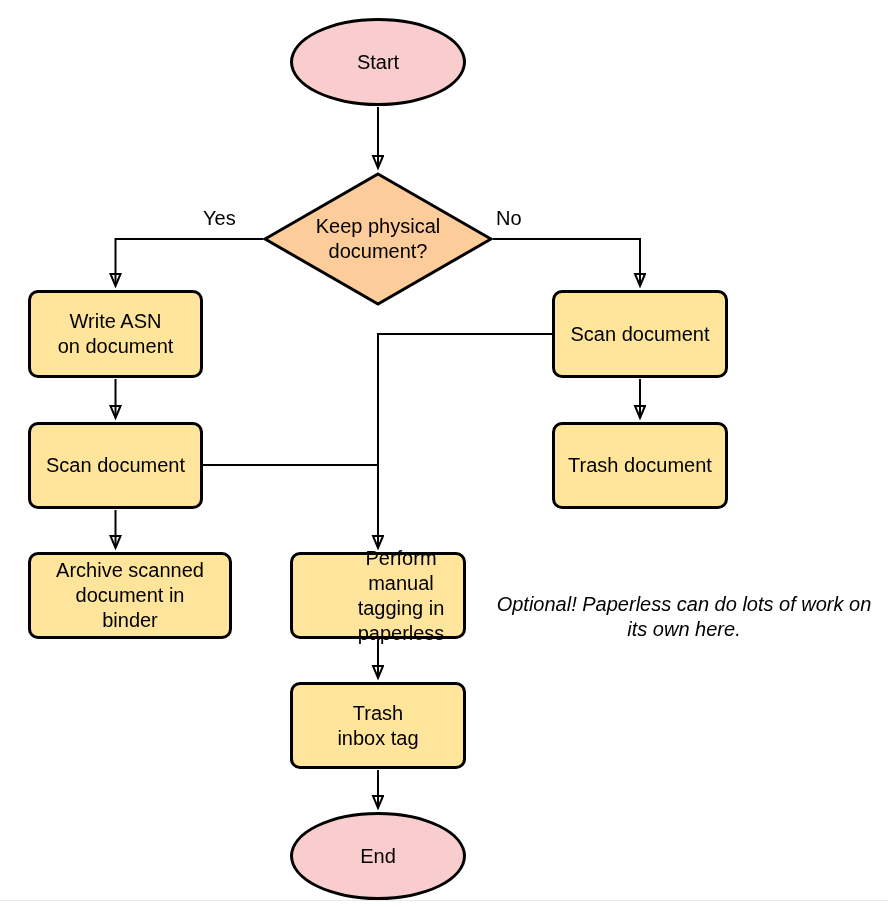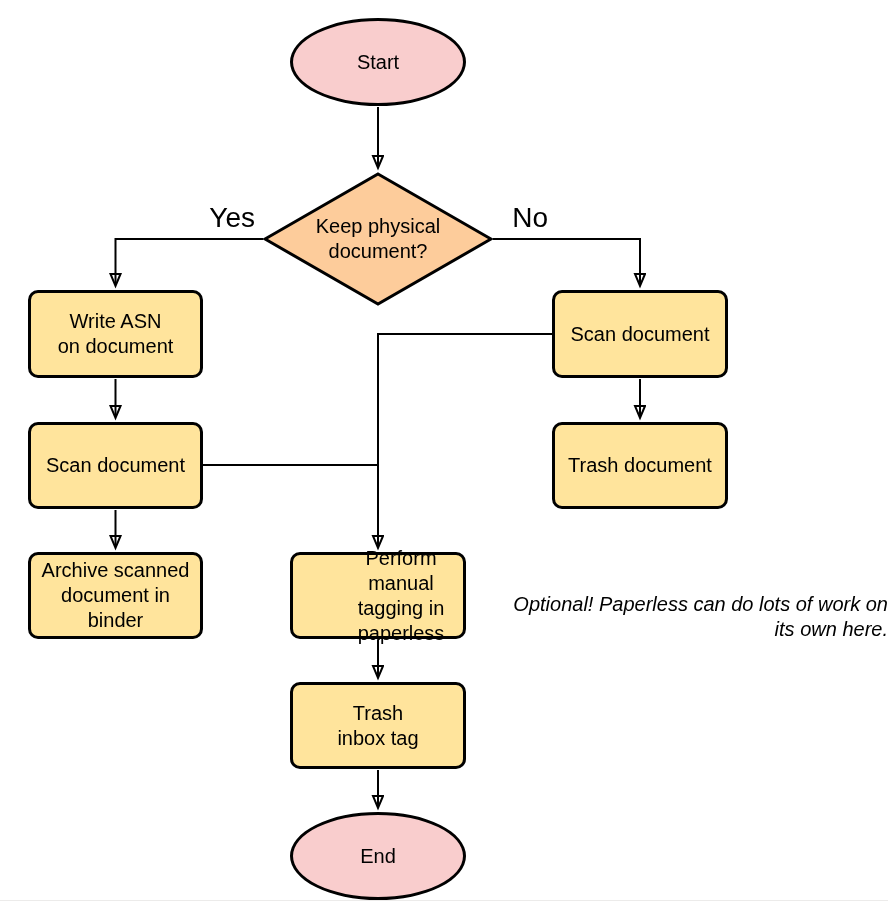--- a/index.html
+++ b/index.html
@@ -55,32 +55,32 @@
     position: absolute;
     left: 0; top: 0;
   }
   .decision-label {
     position: relative;
     z-index: 1;
     white-space: pre-line;
   }
   .edge-label {
     position: absolute;
-    font-size: 28px;
+    font-size: 20px;
     line-height: 22px;
-    text-align: right;
+    text-align: left;
     white-space: pre-line;
   }
   .note {
     position: absolute;
     font-size: 20px;
     line-height: 25px;
     font-style: italic;
     white-space: pre-line;
-    text-align: right;
+    text-align: center;
   }
   .bottom-divider {
     position: absolute;
     left: 0;
     top: 900px;
     width: 888px;
     height: 0;
     border-top: 1px solid #ecebea;
   }
 </style>
@@ -125,21 +125,21 @@
       <polygon points="115,2 228,67 115,132 2,67" fill="var(--decision-fill, #fdcc9b)" stroke="var(--stroke, #000)" stroke-width="3" stroke-linejoin="miter"></polygon>
     </svg>
     <span class="decision-label">Keep physical
 document?</span>
   </div>
 
   <div class="node process" style="left:28px; top:422px; width:175px; height:87px;">
     <span>Scan document</span>
   </div>
 
-  <div class="node process" style="left:28px; top:552px; width:175px; height:87px;">
+  <div class="node process" style="left:28px; top:552px; width:204px; height:87px;">
     <span>Archive scanned
 document in
 binder</span>
   </div>
 
   <div class="node process" style="left:552px; top:290px; width:176px; height:88px;">
     <span>Scan document</span>
   </div>
 
   <div class="node process" style="left:552px; top:422px; width:176px; height:87px;">

